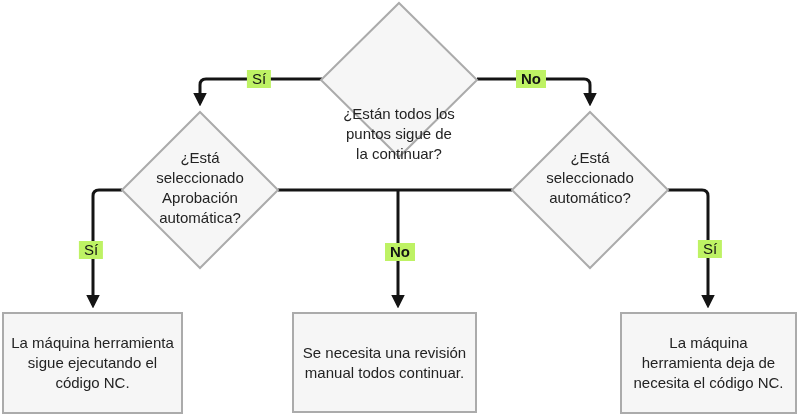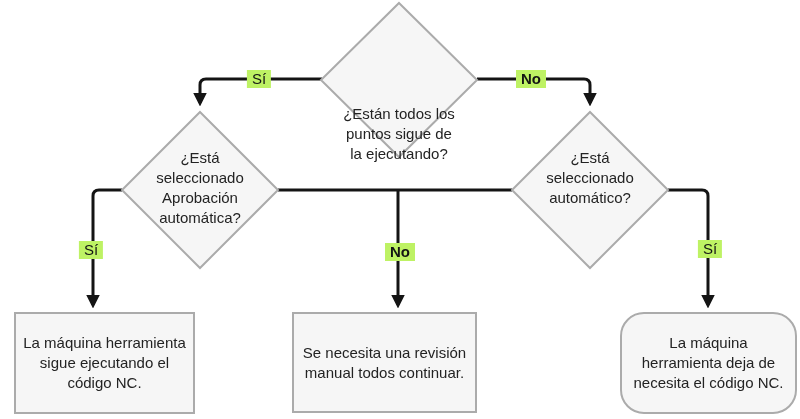--- a/index.html
+++ b/index.html
@@ -88,52 +88,52 @@
     <path class="edge" marker-end="url(#arrow)" d="M668,190 L702,190 Q708,190 708,196 L708,305"></path>
 
     <polygon class="shape" points="399,3 477,80 399,157 321,80"></polygon>
     <polygon class="shape" points="200,112 278,190 200,268 122,190"></polygon>
     <polygon class="shape" points="590,112 668,190 590,268 512,190"></polygon>
   </svg>
 
   <div class="node-label" style="left:319px; top:58px; width:160px;margin-top:46px;">
     <div>¿Están todos los</div>
     <div>puntos sigue de</div>
-    <div>la ejecutando?</div>
+    <div>la continuar?</div>
   </div>
 
   <div class="node-label" style="left:120px; top:148px; width:160px;">
     <div>¿Está</div>
     <div>seleccionado</div>
     <div>Aprobación</div>
     <div>automática?</div>
   </div>
 
   <div class="node-label" style="left:510px; top:148px; width:160px;">
     <div>¿Está</div>
     <div>seleccionado</div>
     <div>automático?</div>
   </div>
 
-  <div class="result-box" style="left:14px; top:312px; width:181px; height:102px;">
+  <div class="result-box" style="left:2px; top:312px; width:181px; height:102px;">
     <div class="box-text">
       <div>La máquina herramienta</div>
       <div>sigue ejecutando el</div>
       <div>código NC.</div>
     </div>
   </div>
 
   <div class="result-box" style="left:292px; top:312px; width:185px; height:101px;">
     <div class="box-text">
       <div>Se necesita una revisión</div>
       <div>manual todos continuar.</div>
     </div>
   </div>
 
-  <div class="result-box" style="left:620px; top:312px; width:177px; height:102px;border-radius:24px;">
+  <div class="result-box" style="left:620px; top:312px; width:177px; height:102px;">
     <div class="box-text">
       <div>La máquina</div>
       <div>herramienta deja de</div>
       <div>necesita el código NC.</div>
     </div>
   </div>
 
   <span class="edge-label" style="left:259px; top:79px;">Sí</span>
   <span class="edge-label bold" style="left:531px; top:79px;">No</span>
   <span class="edge-label" style="left:91px; top:250px;">Sí</span>

